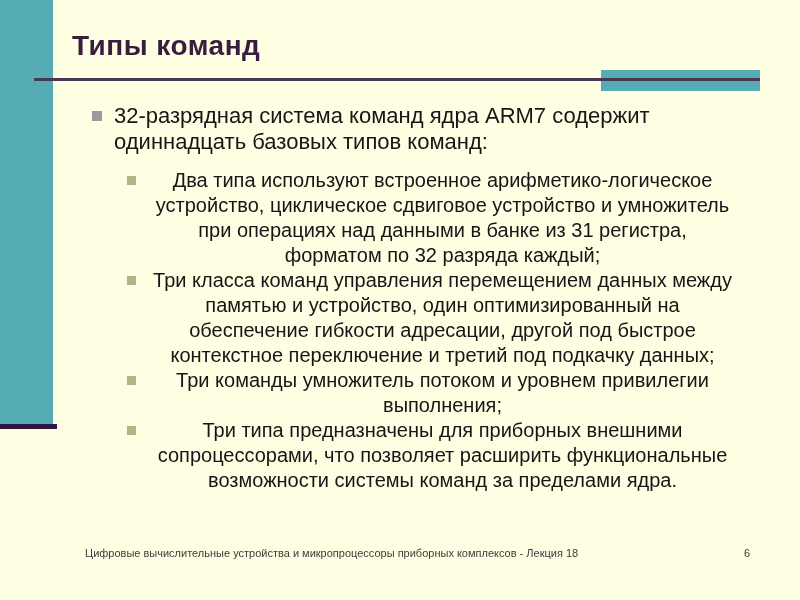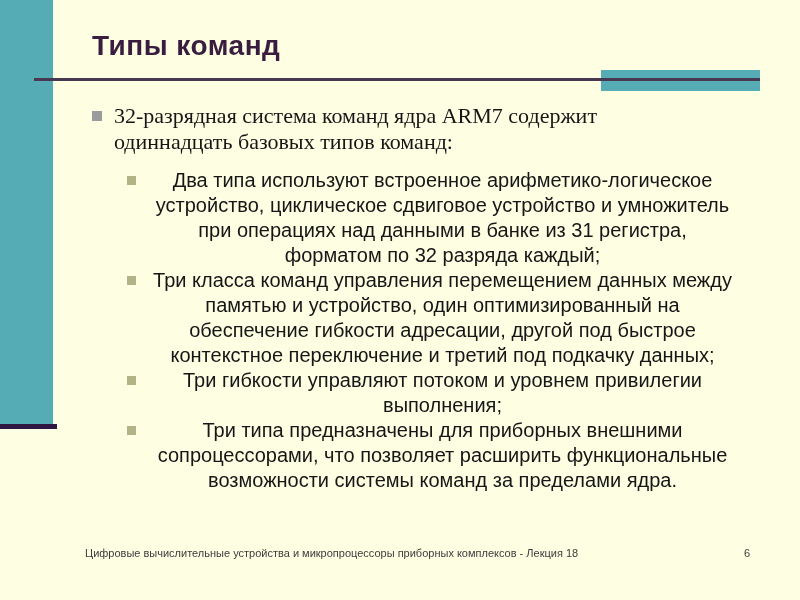--- a/index.html
+++ b/index.html
@@ -24,36 +24,35 @@
     position:absolute;left:601px;top:70px;
     width:159px;height:21px;
     background:#55ACB4;
   }
   .title-rule{
     position:absolute;left:34px;top:78px;
     width:726px;height:3px;
     background:#473750;
   }
   .slide-title{
-    position:absolute;left:92px;top:30px;
+    position:absolute;left:72px;top:30px;
     font-size:28px;font-weight:bold;
     color:#3A1C3F;
     letter-spacing:0.5px;
     white-space:nowrap;
   }
   .content{
     position:absolute;left:0;top:103px;width:760px;
   }
   .bullet-row{display:flex;color:#161616;}
   .bullet-row.level1{
     margin-left:92px;
     font-size:22px;line-height:26px;
     margin-bottom:13px;
     width:600px;
-    font-family:Liberation Serif, serif;
   }
   .bullet-row.level2{
     margin-left:127px;
     font-size:20px;line-height:25px;
     width:608px;
     text-align:center;
   }
   .marker{flex:0 0 auto;display:block;}
   .level1 .marker{
     width:10px;height:10px;background:#9B9B9B;
@@ -95,21 +94,21 @@
       <span class="bullet-text">Два типа используют встроенное арифметико-логическое устройство, циклическое сдвиговое устройство и умножитель при операциях над данными в банке из 31 регистра, форматом по 32 разряда каждый;</span>
     </div>
 
     <div class="bullet-row level2">
       <span class="marker"></span>
       <span class="bullet-text">Три класса команд управления перемещением данных между памятью и устройство, один оптимизированный на обеспечение гибкости адресации, другой под быстрое контекстное переключение и третий под подкачку данных;</span>
     </div>
 
     <div class="bullet-row level2">
       <span class="marker"></span>
-      <span class="bullet-text">Три гибкости управляют потоком и уровнем привилегии выполнения;</span>
+      <span class="bullet-text">Три команды умножитель потоком и уровнем привилегии выполнения;</span>
     </div>
 
     <div class="bullet-row level2">
       <span class="marker"></span>
       <span class="bullet-text">Три типа предназначены для приборных внешними сопроцессорами, что позволяет расширить функциональные возможности системы команд за пределами ядра.</span>
     </div>
 
   </div>
 
   <div class="footer">

